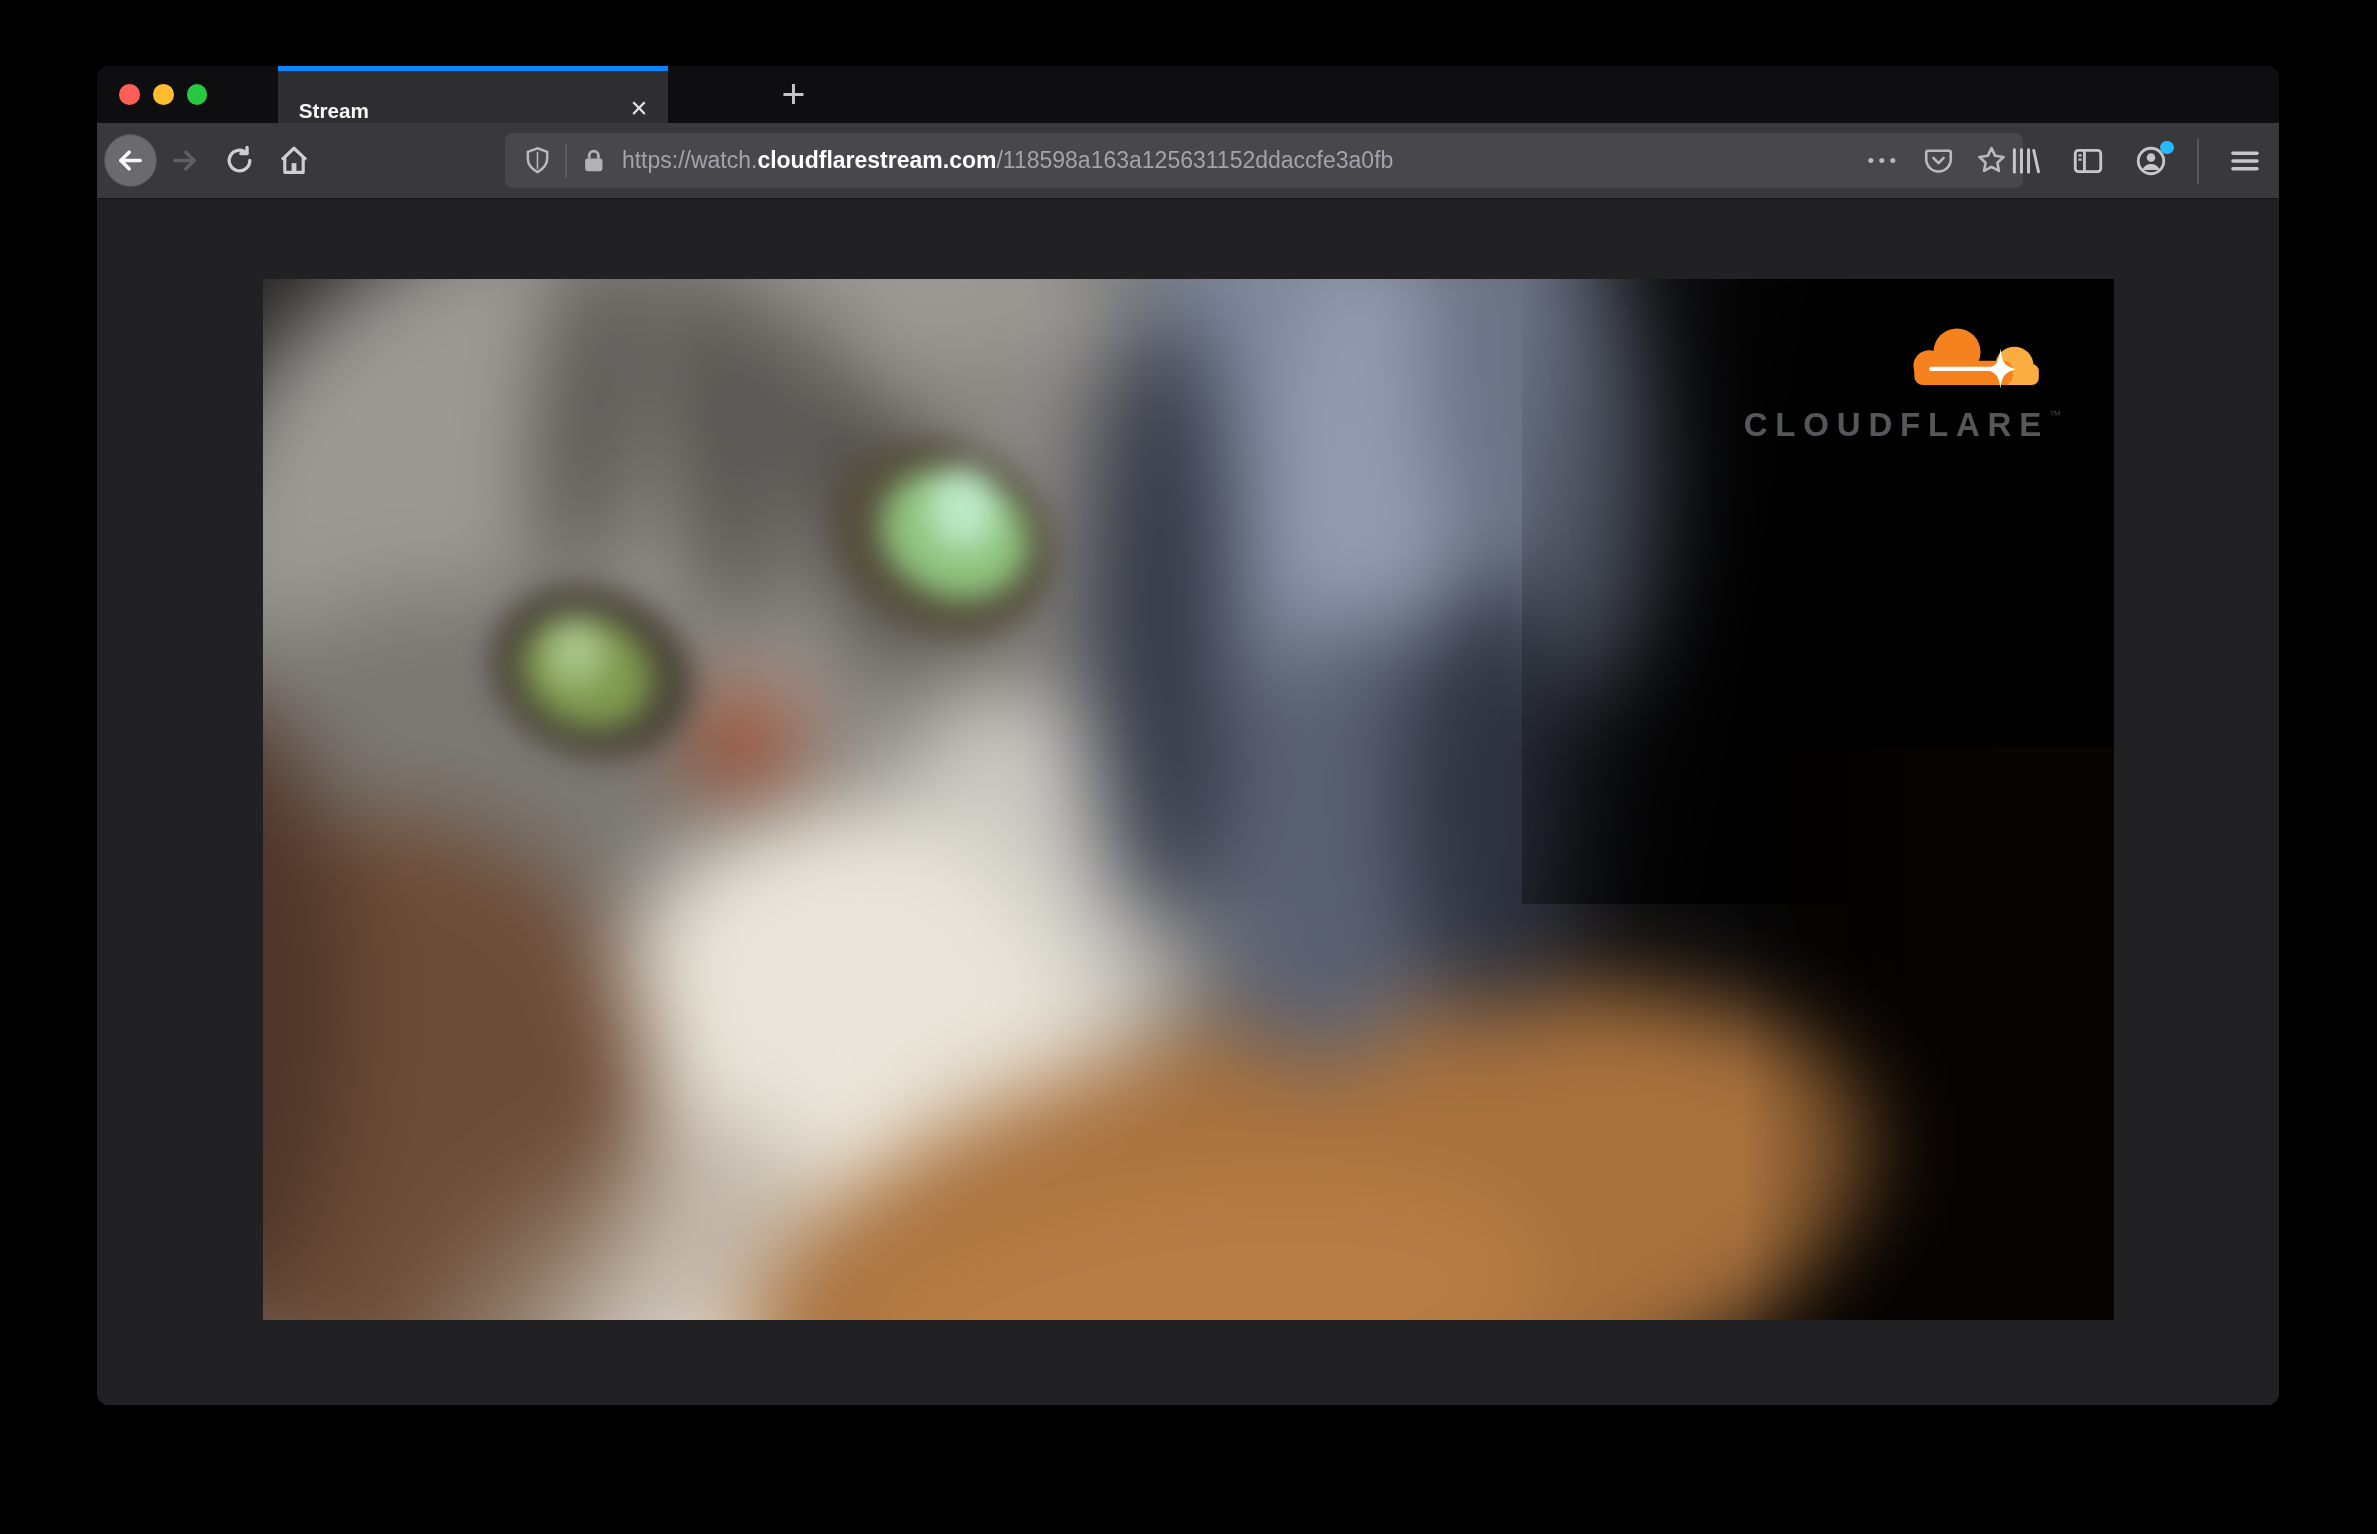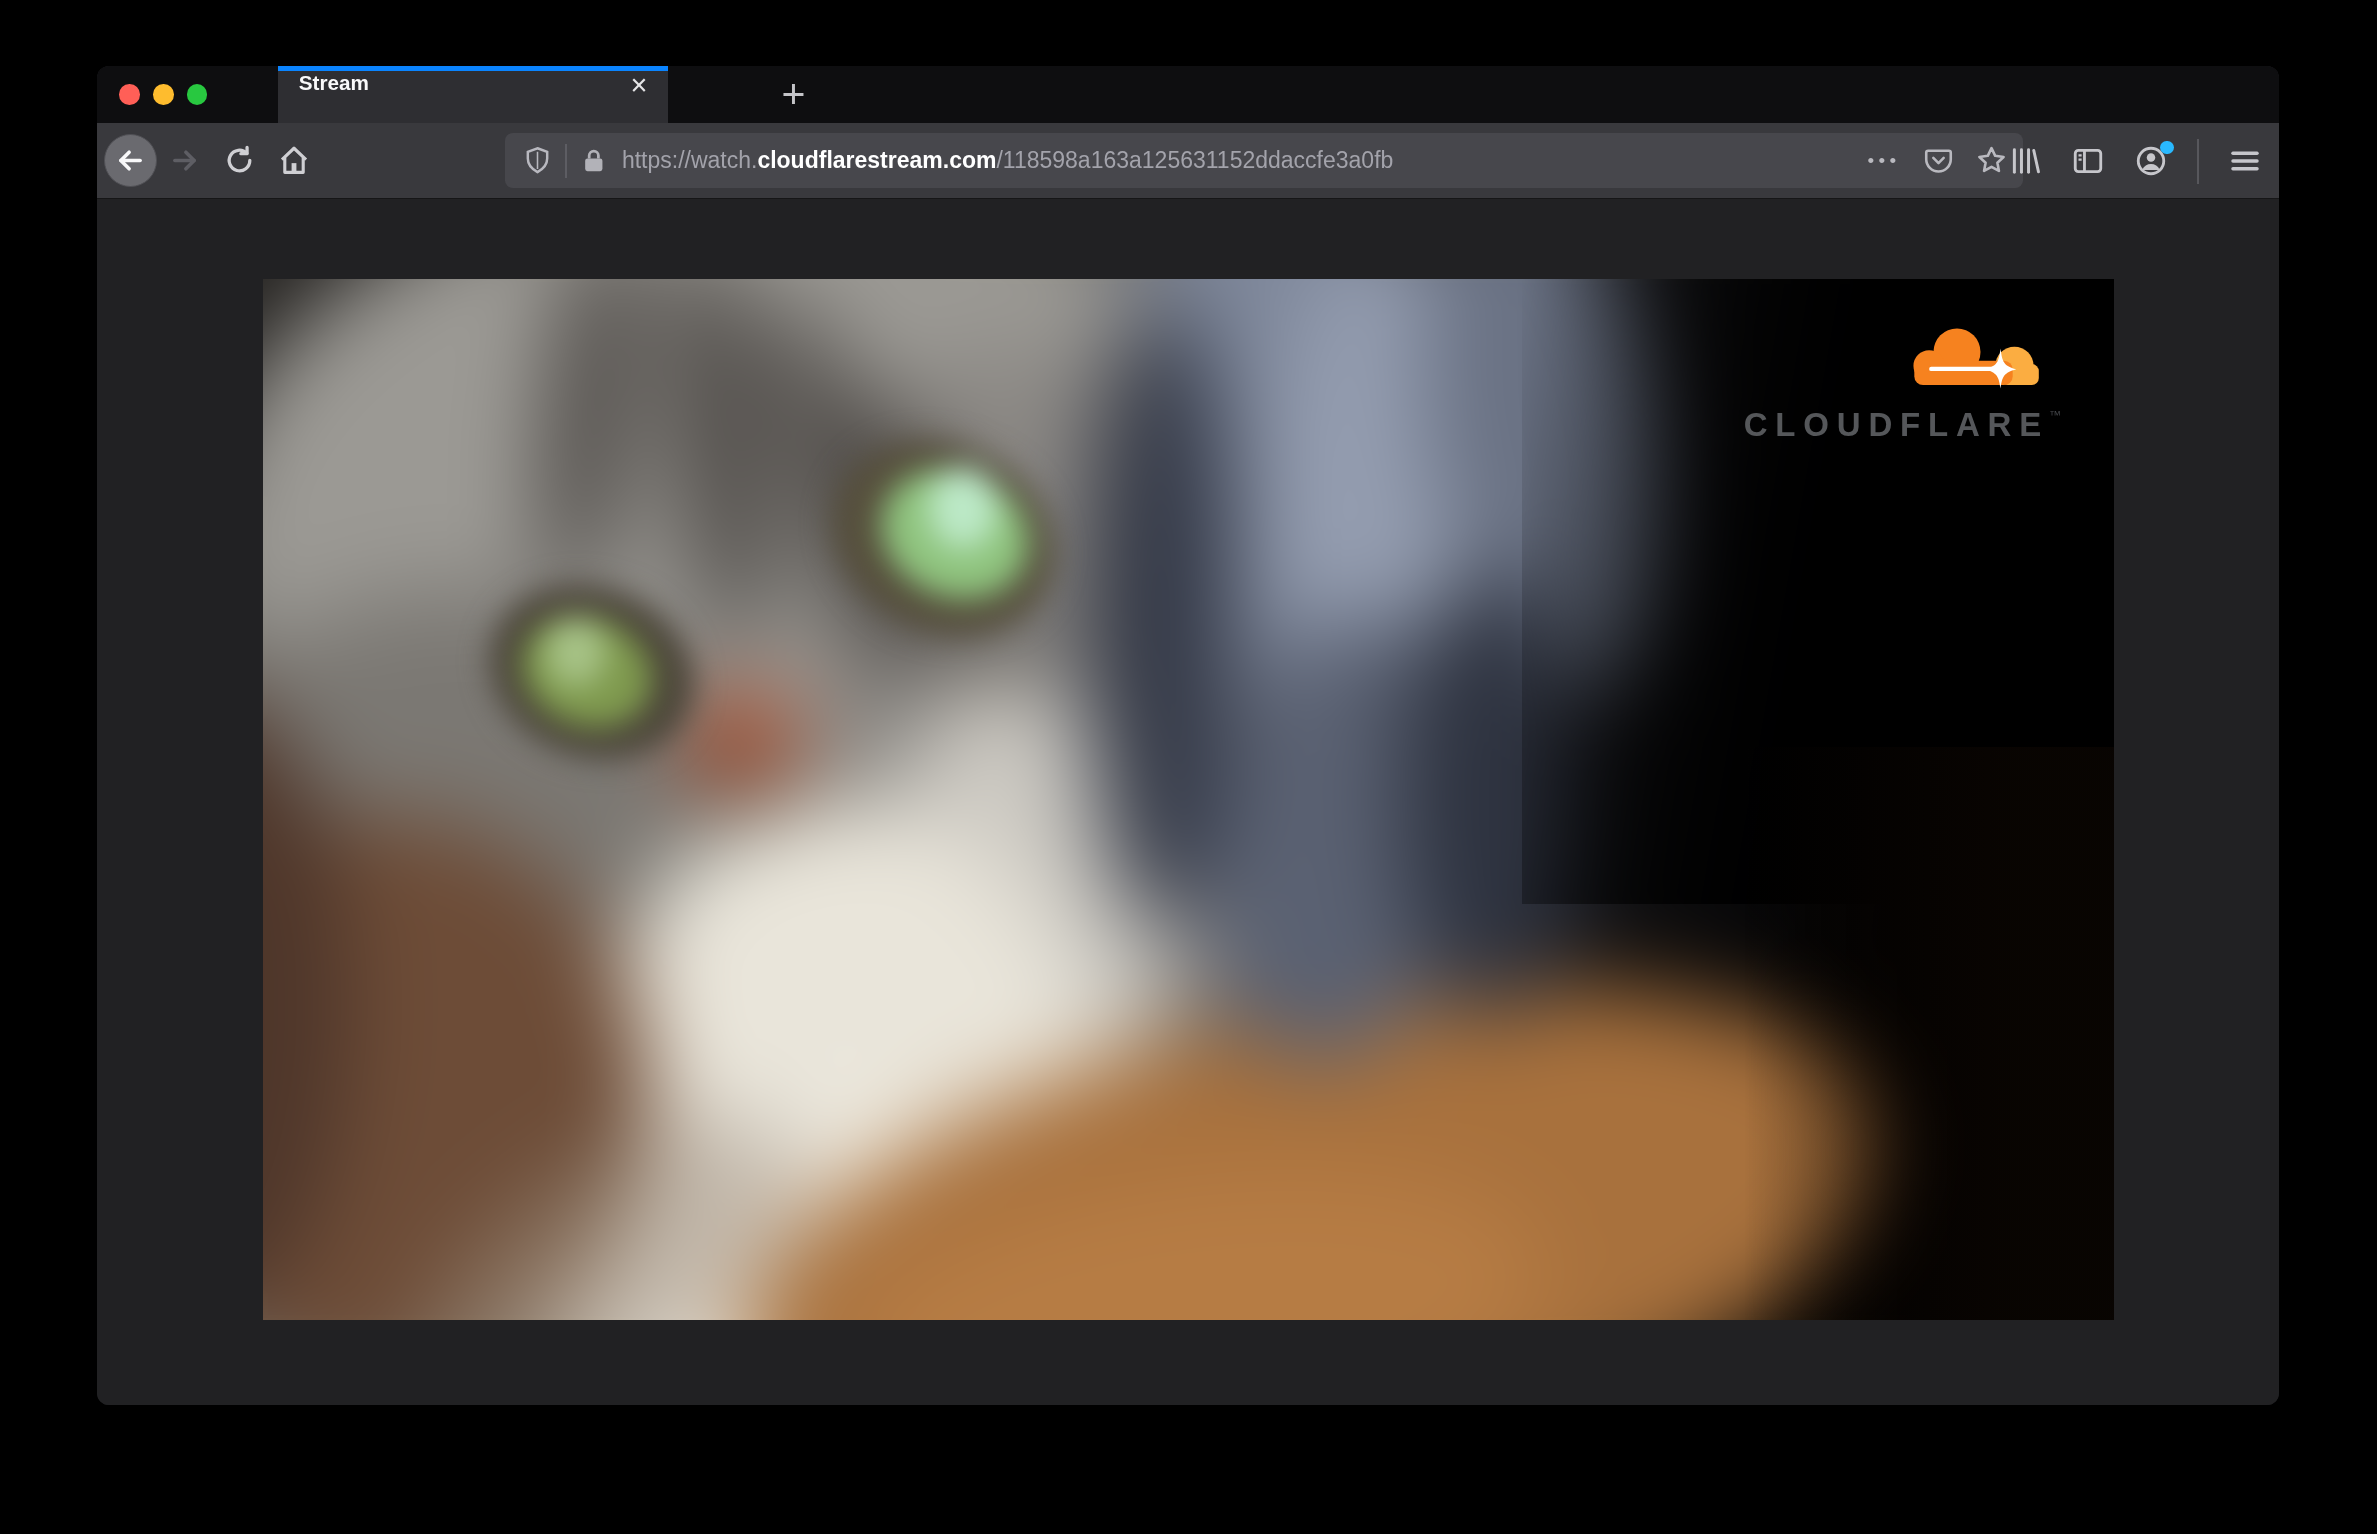--- a/index.html
+++ b/index.html
@@ -15,21 +15,21 @@
   .tabbar{ position:relative; height:57px; background:#0e0e10; }
   .traffic{ position:absolute; top:18px; left:22.4px; display:flex; gap:13px; }
   .traffic span{ width:20.7px; height:20.7px; border-radius:50%; display:block; }
   .tl-close{ background:#ff5f57; }
   .tl-min{ background:#febc2e; }
   .tl-zoom{ background:#28c840; }
 
   .tab{
     position:absolute; left:181px; top:0; width:390px; height:57px;
     background:#2e2e32; border-top:5.2px solid #0a84ff;
-    display:flex; align-items:flex-start; padding:0 15.5px 0 20.7px;
+    display:flex; align-items:flex-end; padding:0 15.5px 0 20.7px;
   }
   .tab-title{ color:#f9f9fa; font-size:20.7px; font-weight:600; flex:1; white-space:nowrap; overflow:hidden; }
   .tab-close{ color:#e6e6e8; font-size:29px; line-height:1; padding:0 5.2px; cursor:default; }
   .newtab{
     position:absolute; left:662px; top:0; width:69px; height:57px;
     color:#c4c4c8; font-size:41px; font-weight:300; display:flex; align-items:center; justify-content:center;
   }
 
   
   .toolbar{

